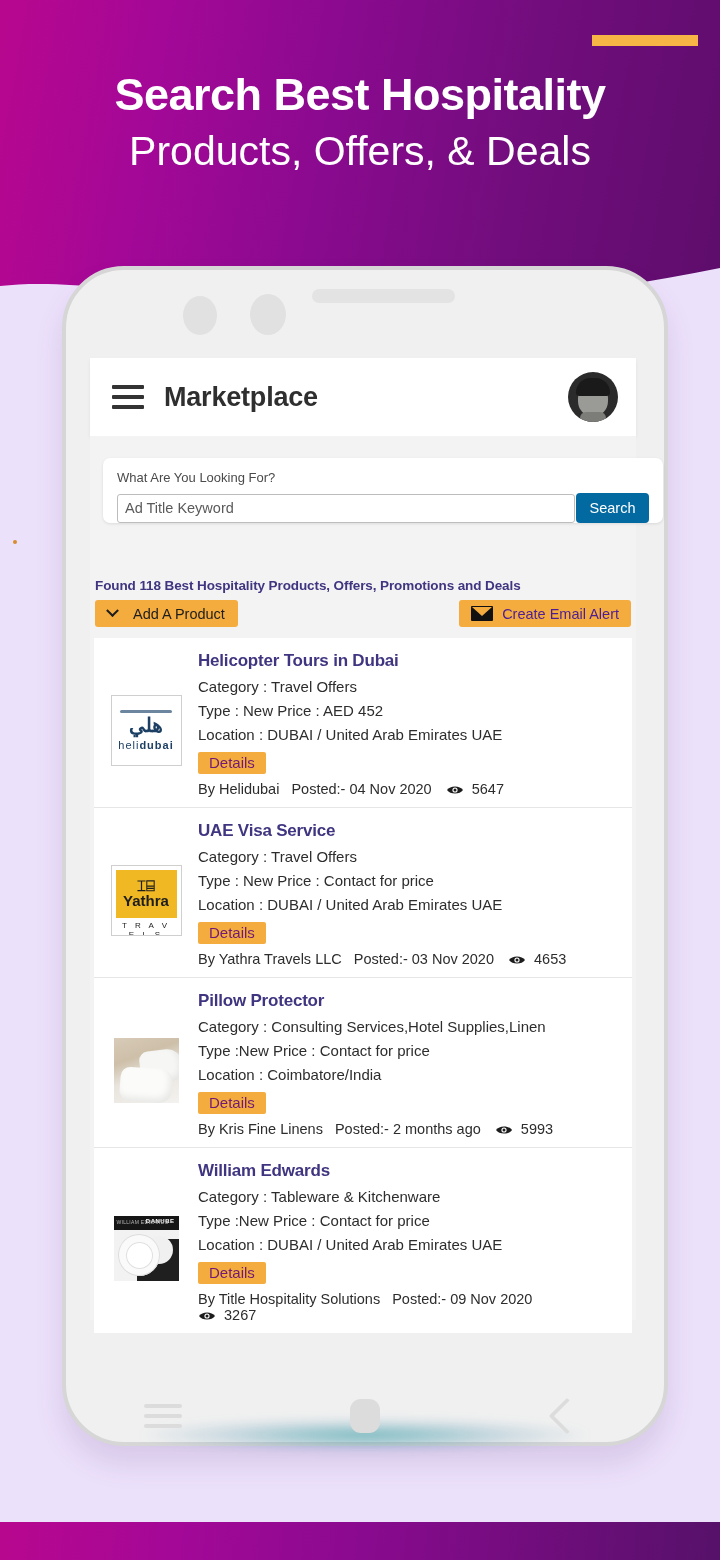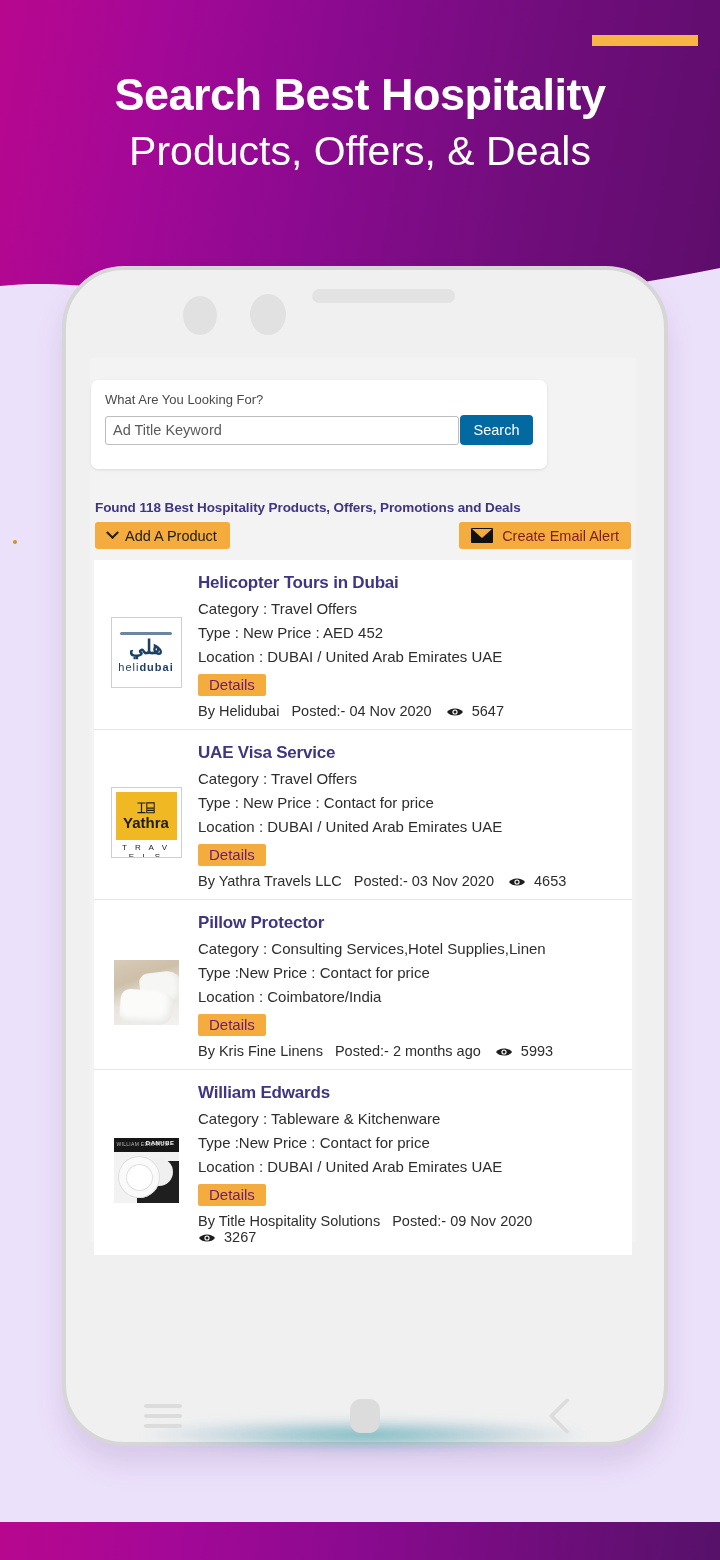--- a/index.html
+++ b/index.html
@@ -150,22 +150,22 @@
   }
   .avatar .neck {
     position: absolute; left: 50%; bottom: -2px; transform: translateX(-50%);
     width: 26px; height: 12px; background: #7c7c78; border-radius: 6px 6px 0 0;
   }
 
   .content { background: #f3f3f3; height: 884px; position: relative; }
 
   
   .search-card {
-    position: absolute; left: 1px; top: 22px; width: 456px;
-    background: #fff; border-radius: 7px; padding: 12px 14px 24px 14px;
+    position: absolute; left: 13px; top: 22px; width: 560px;
+    background: #fff; border-radius: 7px; padding: 12px 14px 0 14px;
     box-shadow: 0 1px 3px rgba(0,0,0,0.10);
   }
   .search-label { font-size: 13px; color: #4a4a4a; margin-bottom: 8px; }
   .search-row { display: flex; align-items: center; gap: 1px; }
   .search-input {
     flex: 1; height: 29px; border: 1px solid #bdbdbd; border-radius: 3px;
     font-size: 14.5px; color: #4b4b4b; padding: 0 7px;
     font-family: "Liberation Sans", sans-serif; background: #fff;
   }
   .search-input::placeholder { color: #5a5a5a; }
@@ -180,30 +180,30 @@
     font-size: 13.5px; font-weight: 700; color: #3f3580; letter-spacing: -0.1px;
   }
 
   .btn-row {
     position: absolute; left: 5px; top: 164px; width: 536px;
     display: flex; align-items: center; justify-content: space-between;
   }
   .btn-add {
     background: #f5ac3e; border: none; border-radius: 3px;
     height: 27px; padding: 4px 13px; font-size: 14.5px; color: #1d1d1d;
-    display: flex; align-items: center; gap: 8px; cursor: pointer;
+    display: flex; align-items: center; gap: 16px; cursor: pointer;
     font-family: "Liberation Sans", sans-serif;
   }
   .chev-down {
     width: 9px; height: 9px; border-right: 2px solid #1d1d1d; border-bottom: 2px solid #1d1d1d;
     transform: rotate(45deg) translate(-2px,-2px);
   }
   .btn-alert {
     background: #f5ac3e; border: none; border-radius: 3px;
-    height: 27px; padding: 0 12px; font-size: 14.5px; color: #7f1d1d;
+    height: 27px; padding: 0 12px; font-size: 14.5px; color: #4c1d95;
     display: flex; align-items: center; gap: 9px; cursor: pointer;
     font-family: "Liberation Sans", sans-serif;
   }
   .env-icon {
     width: 22px; height: 15px; background: #111; position: relative; flex-shrink: 0;
     border-radius: 1px;
   }
   .env-icon::before {
     content: ""; position: absolute; left: 1px; top: 1px;
     width: 0; height: 0;
@@ -342,20 +342,33 @@
     <div class="nav-circle"></div>
   </div>
   <div class="nav-item">
     <div class="nav-back"></div>
   </div>
 </div>
 
 <div class="screen">
 
 
+  <div class="appbar">
+    <div class="menu-icon">
+      <span></span>
+        <span></span>
+        <span></span>
+    </div>
+    <div class="app-title">Marketplace</div>
+    <div class="avatar">
+      <div class="face"></div>
+      <div class="hair"></div>
+      <div class="neck"></div>
+    </div>
+  </div>
 
   <div class="content">
 
     <div class="search-card">
       <div class="search-label">What Are You Looking For?</div>
       <div class="search-row">
         <input class="search-input" type="text" placeholder="Ad Title Keyword" style="">
         <button class="search-btn">Search</button>
       </div>
     </div>

